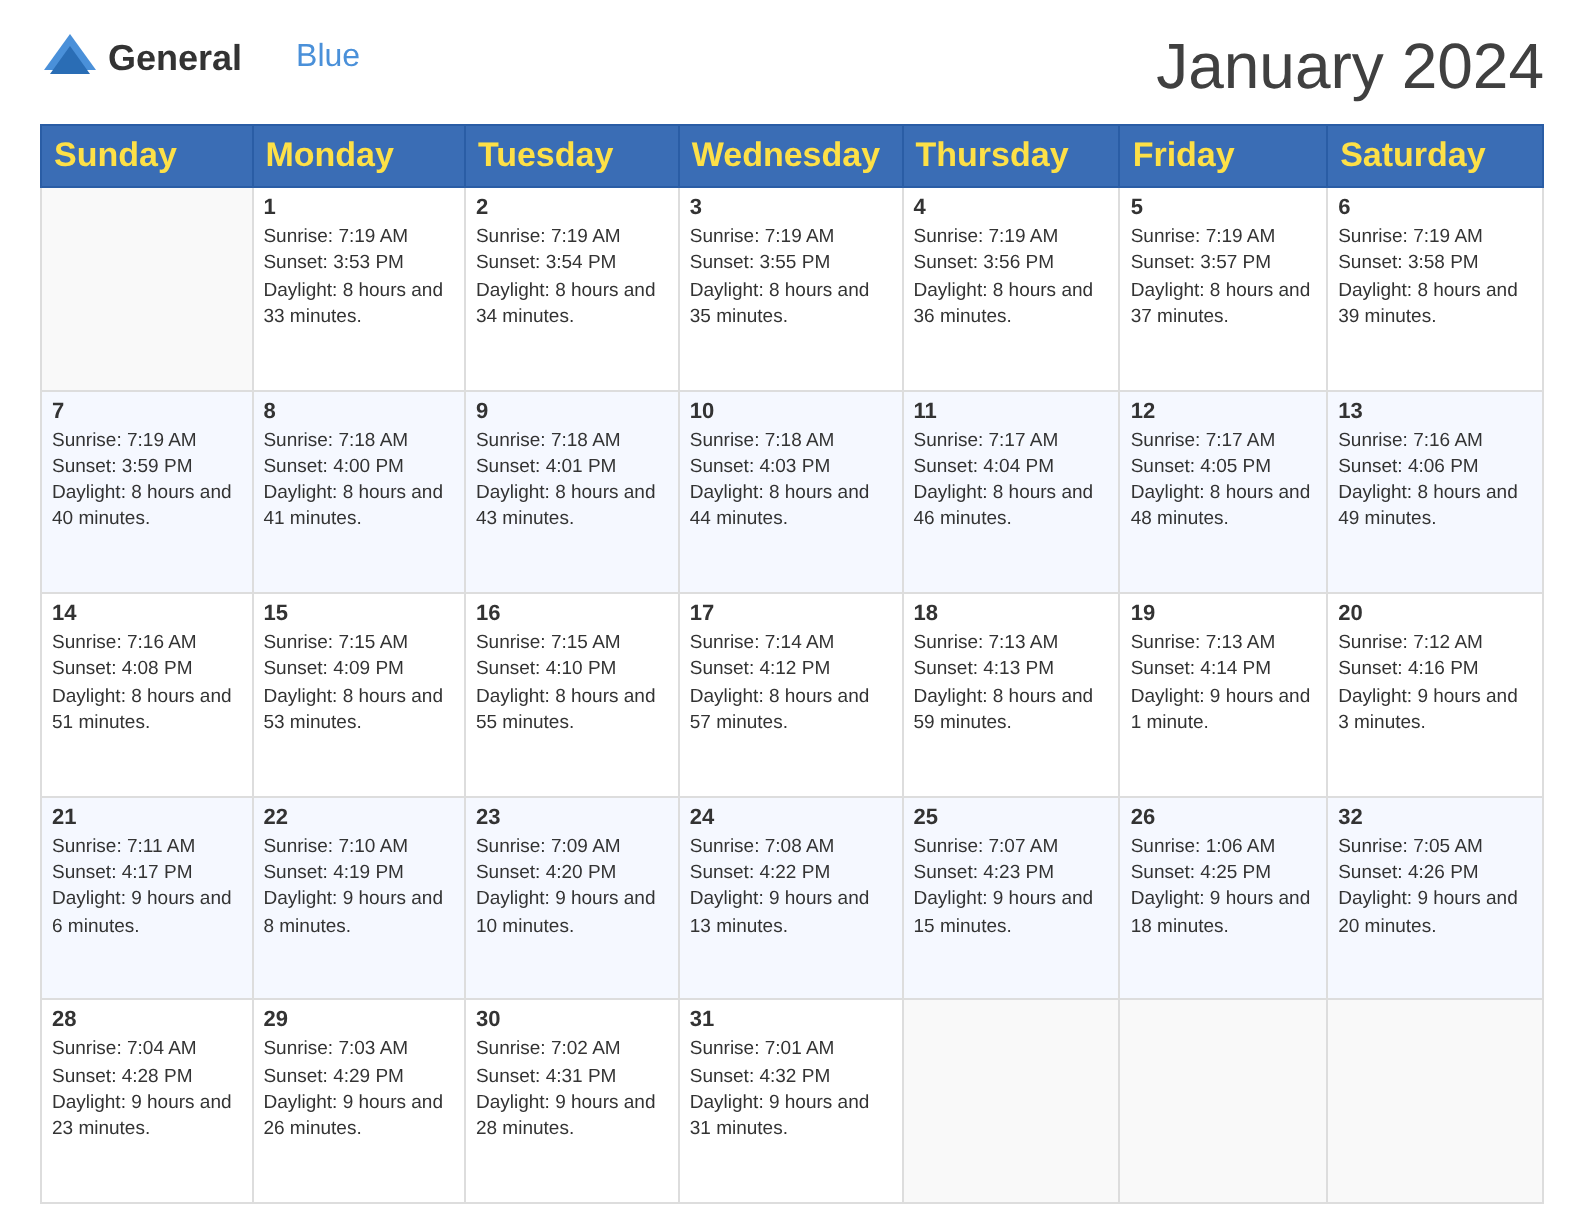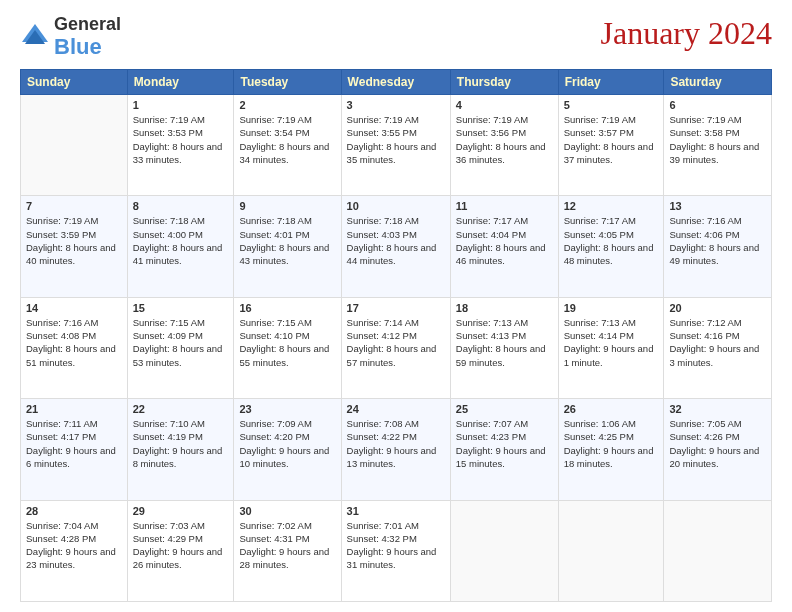--- a/index.html
+++ b/index.html
@@ -22,60 +22,59 @@
       align-items: flex-start;
       justify-content: space-between;
       margin-bottom: 10px;
     }
     .logo {
       display: flex;
       align-items: center;
     }
     .logo-text {
       display: flex;
-      flex-direction: column;
       line-height: 1.1;
     }
     .logo-general {
       font-size: 18px;
       font-weight: bold;
       color: #333;
     }
     .logo-blue {
-      font-size: 22px;
-      font-weight: bold;
+      font-size: 16px;
+      font-weight: normal;
       color: #4a90d9;
+      margin-left: 27px;
     }
     .logo-icon {
       width: 30px;
       height: 30px;
       margin-right: 4px;
     }
     .title-block {
       text-align: right;
     }
     .month-title {
       font-size: 32px;
       font-weight: normal;
-      color: #b91c1c;
-      font-family: Liberation Serif, serif;
+      color: #404040;
     }
     .location {
       font-size: 14px;
       color: #666;
     }
     .calendar-table {
       width: 100%;
       border-collapse: collapse;
       flex: 1;
     }
     .calendar-table thead tr th {
       background-color: #3a6db5;
-      color: #fef9c3;
-      font-size: 12px;
+      color: #fde047;
+      font-size: 17px;
       font-weight: bold;
       padding: 5px 6px;
       text-align: left;
       border: 1px solid #2a5da5;
     }
     .calendar-table tbody tr td {
       vertical-align: top;
       border: 1px solid #ddd;
       padding: 4px 5px;
       font-size: 10px;

